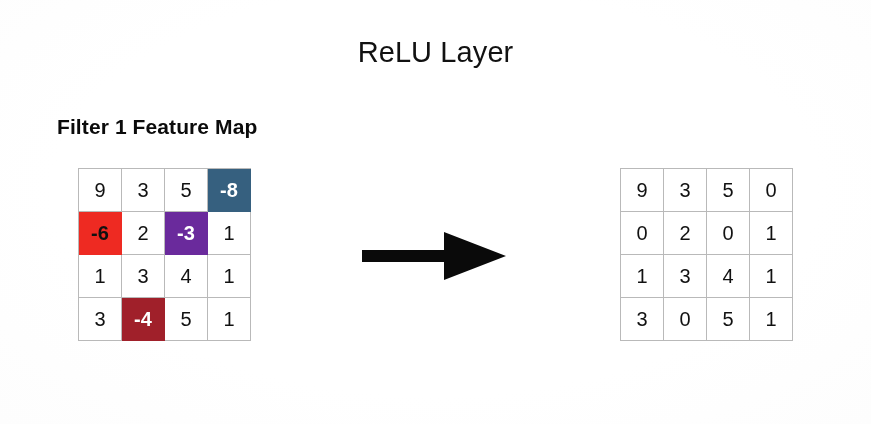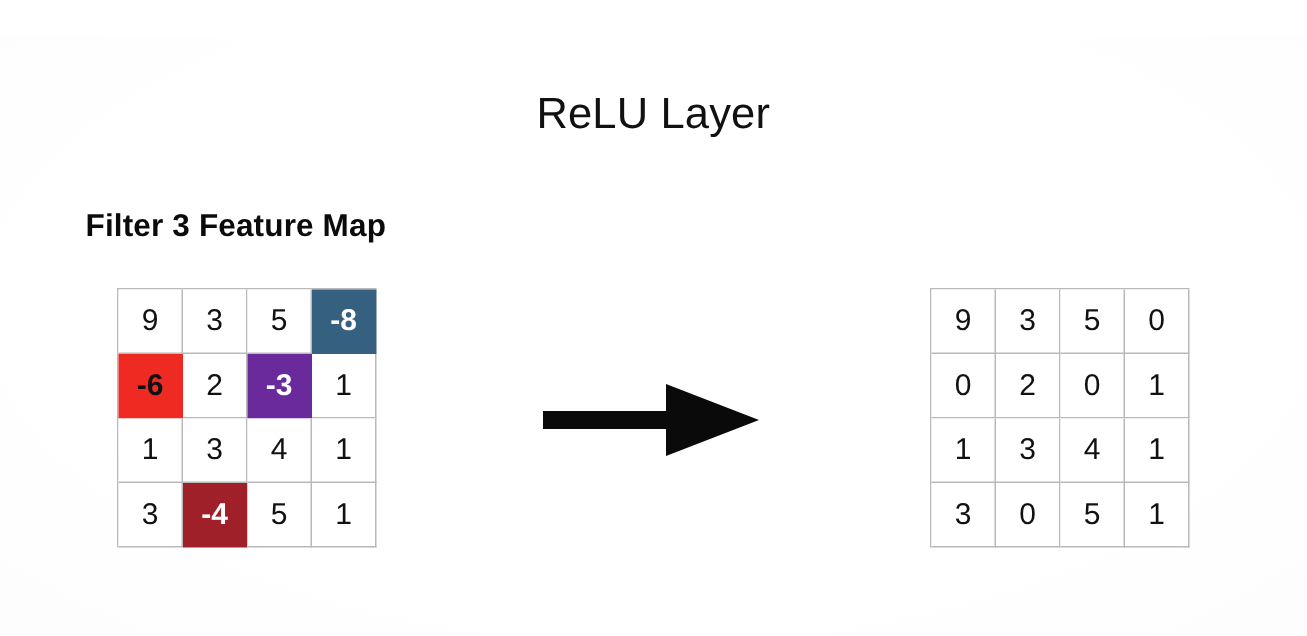--- a/index.html
+++ b/index.html
@@ -13,21 +13,20 @@
     font-family: "Liberation Sans", sans-serif;
     overflow: hidden;
     position: relative;
     -webkit-font-smoothing: antialiased;
   }
 
   #slide {
     position: absolute;
     inset: 0;
     background: radial-gradient(ellipse at 50% 45%, #ffffff 0%, #ffffff 62%, #fdfdfd 100%);
-    margin-top: 24px;
   }
 
   
   .title {
     position: absolute;
     left: 0;
     top: 36px;
     width: 871px;
     text-align: center;
     font-size: 29px;
@@ -91,21 +90,21 @@
     height: 56px;
   }
 </style>
 </head>
 <body>
 
 <div id="slide">
 
   <div class="title">ReLU Layer</div>
 
-  <div class="subtitle">Filter 3 Feature Map</div>
+  <div class="subtitle">Filter 1 Feature Map</div>
 
   <div class="grid left" id="grid-left">
       <div class="cell" style="background: rgb(255, 255, 255); color: rgb(17, 17, 17);">9</div>
       <div class="cell" style="background: rgb(255, 255, 255); color: rgb(17, 17, 17);">3</div>
       <div class="cell" style="background: rgb(255, 255, 255); color: rgb(17, 17, 17);">5</div>
       <div class="cell hl" style="background: rgb(54, 96, 127); color: rgb(255, 255, 255);">-8</div>
       <div class="cell hl" style="background: rgb(238, 42, 34); color: rgb(17, 17, 17);">-6</div>
       <div class="cell" style="background: rgb(255, 255, 255); color: rgb(17, 17, 17);">2</div>
       <div class="cell hl" style="background: rgb(106, 42, 156); color: rgb(255, 255, 255);">-3</div>
       <div class="cell" style="background: rgb(255, 255, 255); color: rgb(17, 17, 17);">1</div>

